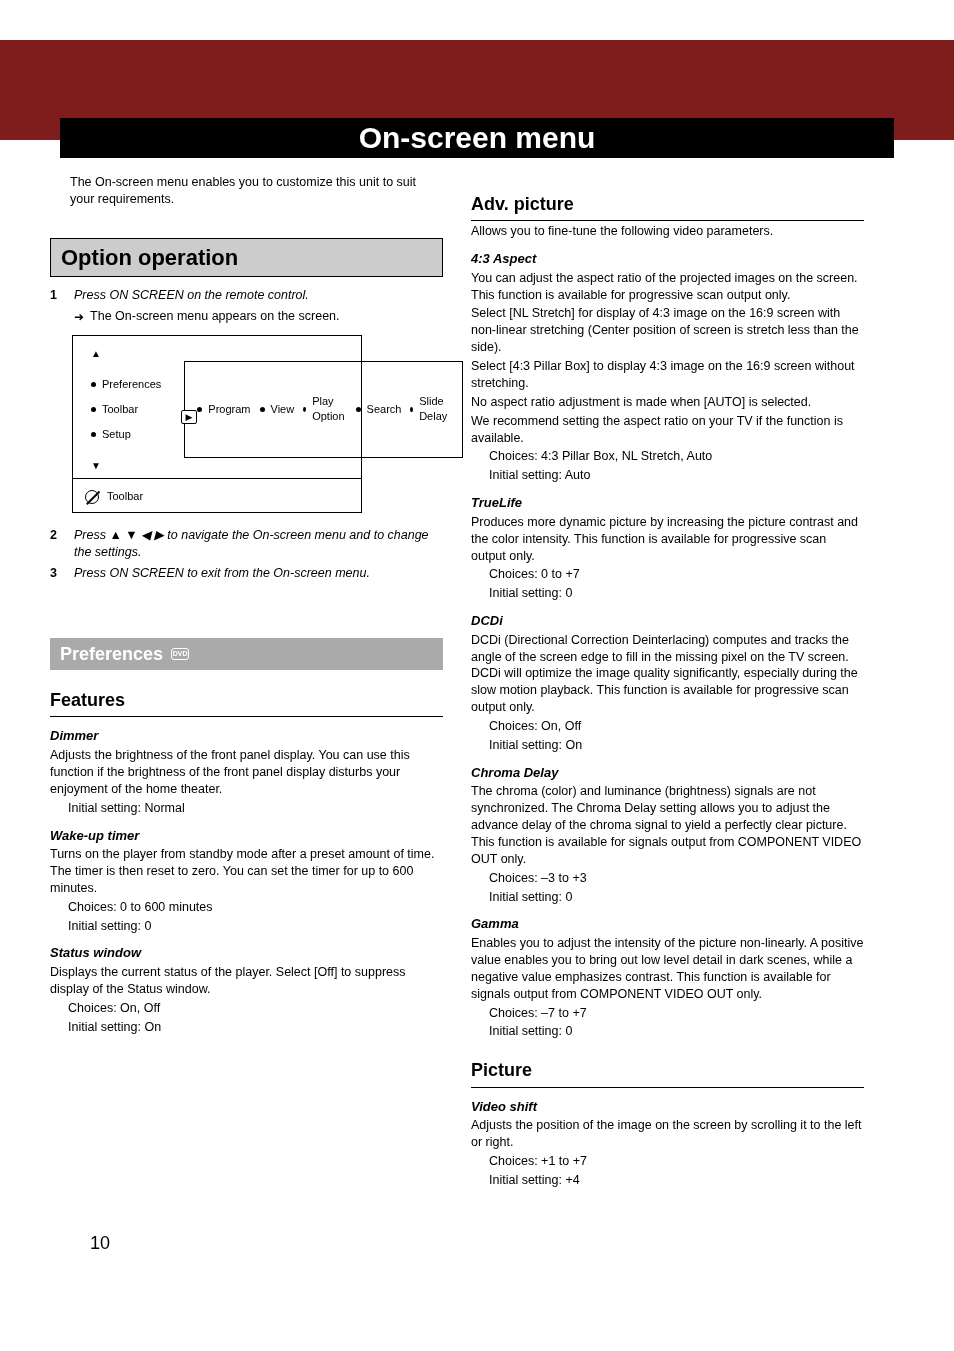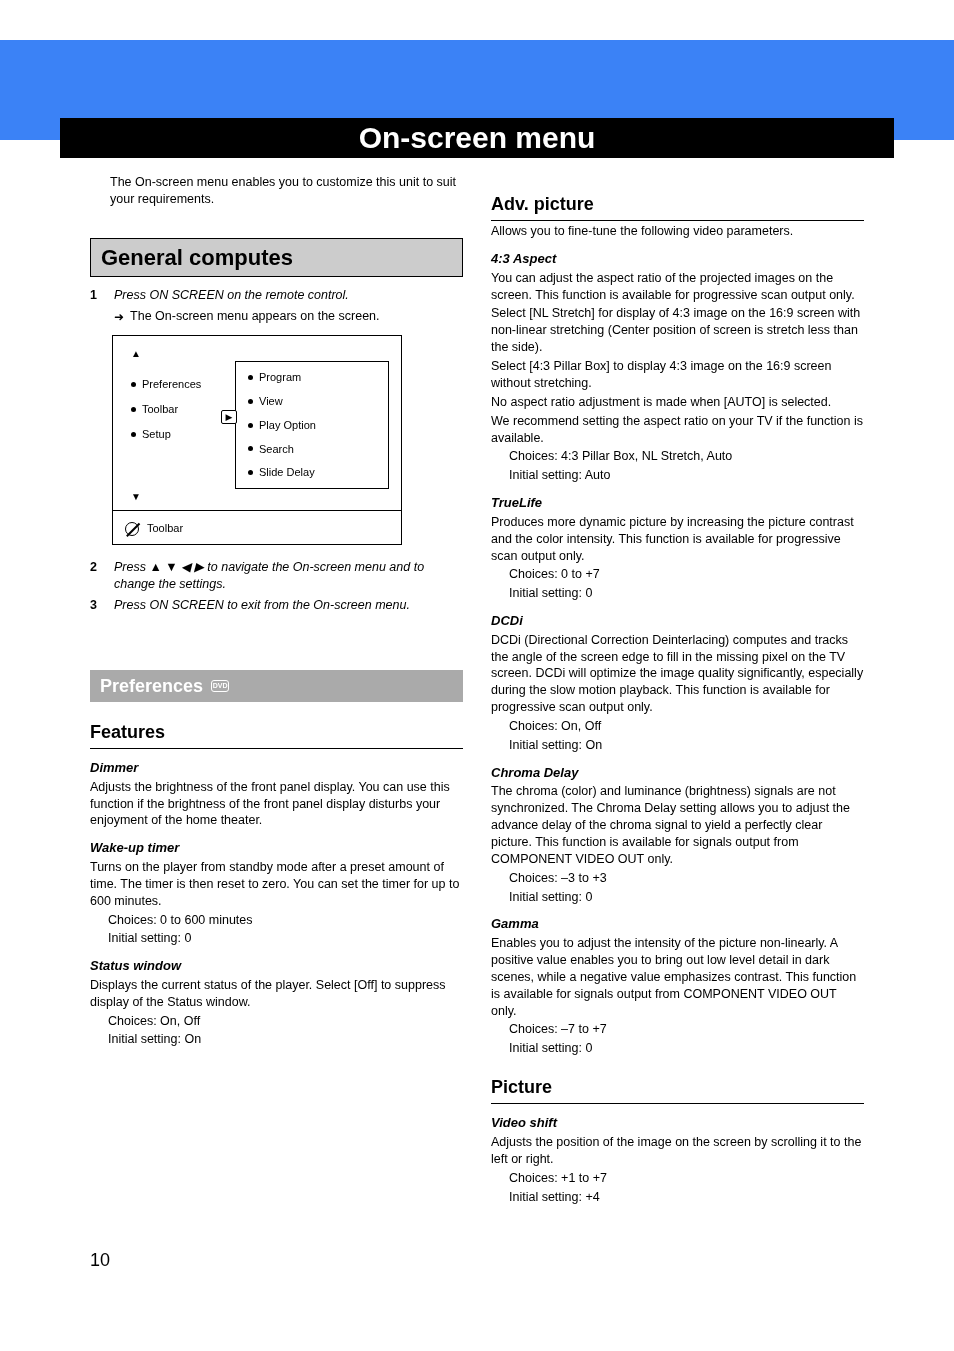--- a/index.html
+++ b/index.html
@@ -7,21 +7,21 @@
     font-family: "Helvetica Neue", Arial, sans-serif;
     background: #fff;
     width: 954px;
     margin: 0 auto;
     padding: 40px 0 60px 0;
     color: #000;
     font-size: 12.5px;
     line-height: 1.35;
   }
   .black-band {
-    background: #3b82f6;
+    background: #7f1d1d;
     height: 100px;
     margin-bottom: 24px;
     position: relative;
   }
   .page-title-bar {
     background: #000;
     position: absolute;
     bottom: -18px;
     left: 60px;
     right: 60px;
@@ -31,21 +31,21 @@
     justify-content: center;
   }
   .page-title-bar span {
     color: #fff;
     font-size: 30px;
     font-weight: bold;
   }
   .content {
     display: flex;
     gap: 28px;
-    padding: 10px 90px 0 90px;
+    padding: 10px 90px 0 50px;
   }
   .col { flex: 1; min-width: 0; }
   .intro { margin-bottom: 30px; margin-left: 20px; }
   .h2-bar {
     background: #ccc;
     padding: 4px 10px;
     font-size: 22px;
     font-weight: bold;
     margin: 8px 0 10px 0;
     border: 1px solid #000;
@@ -82,22 +82,23 @@
   .menu-left {
     display: flex; flex-direction: column; gap: 10px;
     padding: 16px 10px 16px 6px;
     width: 110px;
   }
   .menu-left-item { display:flex; align-items:center; gap:6px; }
   .dot { width:5px; height:5px; background:#000; border-radius:50%; display:inline-block; }
   .menu-right {
     border: 1px solid #000;
     padding: 8px 12px;
-    display: flex; flex-direction: column; gap: 9px;
+    display: flex; gap: 9px;
     flex:1;
+    margin-left:13px;
   }
   .menu-right-item { display:flex; align-items:center; gap:6px; }
   .menu-vtop, .menu-vbot { text-align:left; padding-left: 6px; }
   .menu-vtop::before { content:"▲"; font-size:10px; }
   .menu-vbot::before { content:"▼"; font-size:10px; }
   .menu-sep { border-top: 1px solid #000; margin: 6px -12px; }
   .menu-selected-arrow {
     position: absolute;
     left: 96px; top: 49px;
     width: 16px; height: 14px;
@@ -123,21 +124,21 @@
   <div class="page-title-bar">
     <span>On-screen menu</span>
   </div>
 </div>
 
 <div class="content">
 
   <div class="col">
     <p class="intro">The On-screen menu enables you to customize this unit to suit your requirements.</p>
 
-    <div class="h2-bar">General computes</div>
+    <div class="h2-bar">Option operation</div>
 
     <div class="step-list">
       <div class="step">
         <div class="step-num">1</div>
         <div class="step-body">Press ON SCREEN on the remote control.</div>
       </div>
       <div class="arrow-line">
           <span>The On-screen menu appears on the screen.</span>
         </div>
 
@@ -204,20 +205,21 @@
 
     <div class="h2-bar-sub">
       <span>Preferences</span>
       <span class="dvd-icon">DVD</span>
     </div>
 
     <h3 class="section">Features</h3>
 
     <div class="sub">Dimmer</div>
     <p>Adjusts the brightness of the front panel display. You can use this function if the brightness of the front panel display disturbs your enjoyment of the home theater.</p>
+    <p class="indent">Initial setting: Normal</p>
 
     <div class="sub">Wake-up timer</div>
     <p>Turns on the player from standby mode after a preset amount of time. The timer is then reset to zero. You can set the timer for up to 600 minutes.</p>
     <p class="indent">Choices: 0 to 600 minutes</p>
     <p class="indent">Initial setting: 0</p>
 
     <div class="sub">Status window</div>
     <p>Displays the current status of the player. Select [Off] to suppress display of the Status window.</p>
     <p class="indent">Choices: On, Off</p>
     <p class="indent">Initial setting: On</p>

